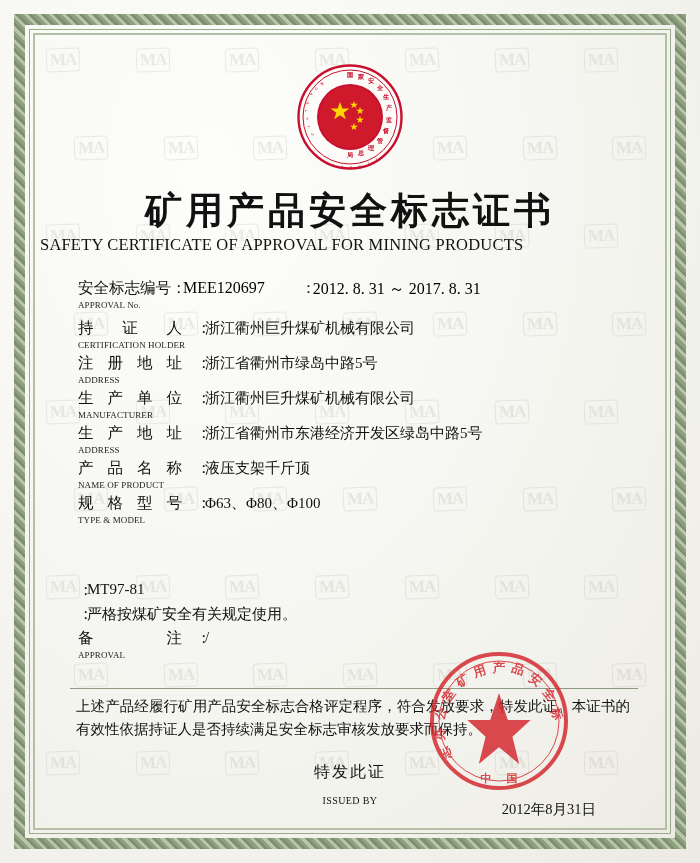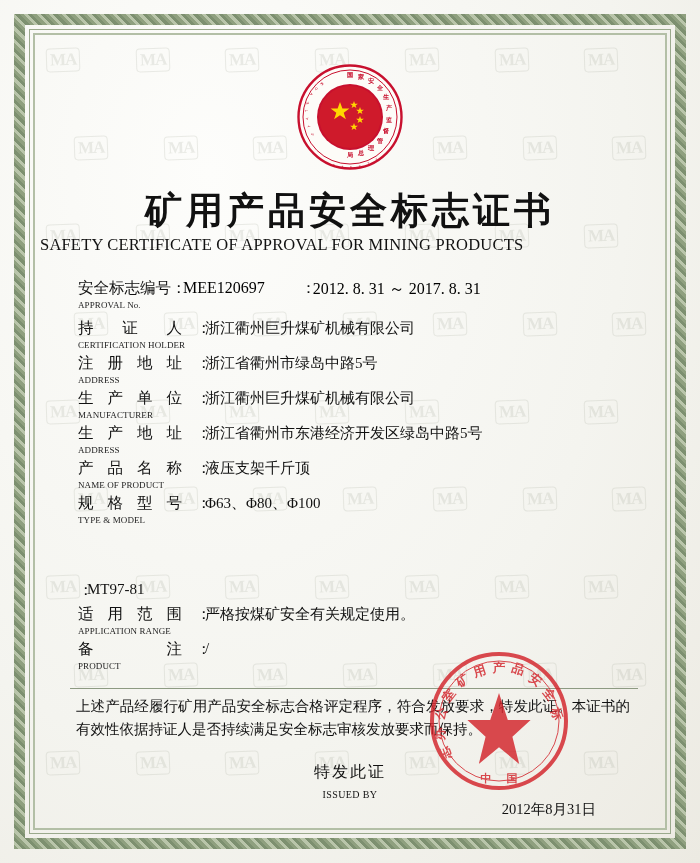--- a/index.html
+++ b/index.html
@@ -211,21 +211,21 @@
   }
   .issued-cn {
     font-size: 16px;
     letter-spacing: 2px;
     color: #111;
   }
   .issued-en {
     font-size: 10px;
     letter-spacing: 0.4px;
     color: #111;
-    margin-top: 6px;
+    margin-top: 12px;
   }
   .issue-date {
     position: absolute;
     top: 760px;
     right: 64px;
     font-size: 14.5px;
     color: #111;
   }
   
   .seal {
@@ -432,31 +432,27 @@
         <div class="val">Φ63、Φ80、Φ100</div>
       </div>
     </div>
 
     <div class="block-std">
       <div class="row">
         <div class="colon">：</div>
         <div class="val">MT97-81</div>
       </div>
       <div class="row">
-        <div class="labels">
-          <div class="lab-cn spread">适 用 范 围</div>
-          <div class="lab-en">APPLICATION RANGE</div>
-        </div>
         <div class="colon">：</div>
         <div class="val">严格按煤矿安全有关规定使用。</div>
       </div>
       <div class="row">
         <div class="labels">
           <div class="lab-cn spread">备 注</div>
-          <div class="lab-en">PRODUCT</div>
+          <div class="lab-en">APPROVAL</div>
         </div>
         <div class="colon">：</div>
         <div class="val">/</div>
       </div>
     </div>
 
     <div class="divider"></div>
 
     <div class="statement">上述产品经履行矿用产品安全标志合格评定程序，符合发放要求，特发此证。本证书的有效性依据持证人是否持续满足安全标志审核发放要求而保持。</div>
 

